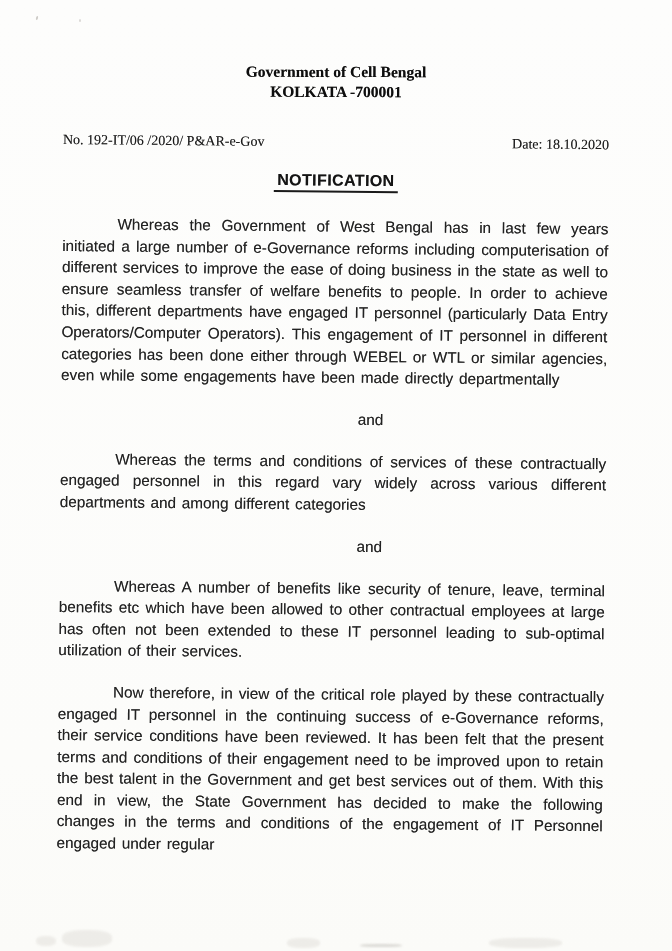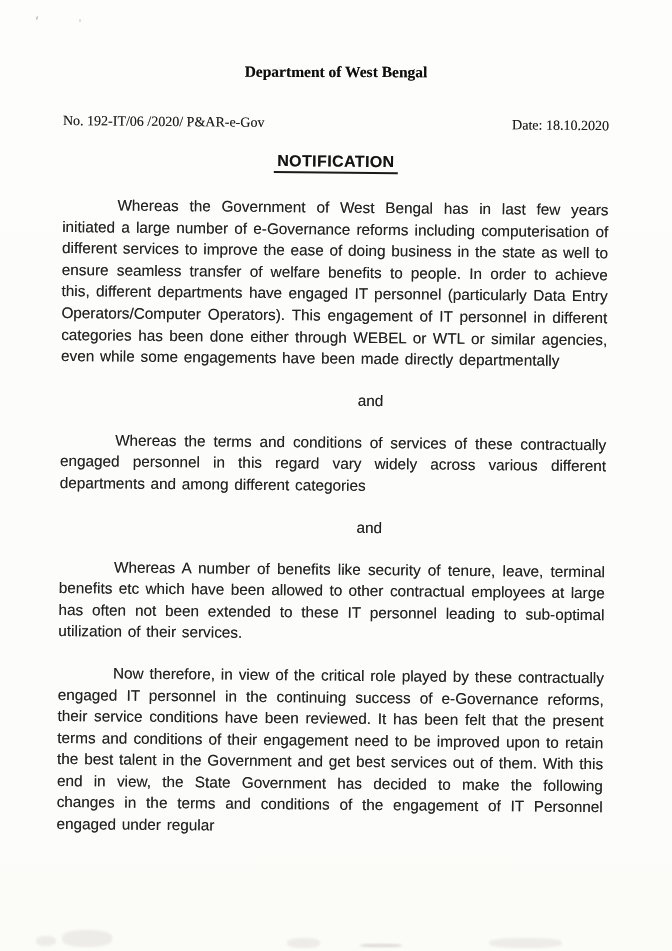--- a/index.html
+++ b/index.html
@@ -110,21 +110,22 @@
 <body>
 
 <div class="page">
 
   <div class="speck s1"></div>
   <div class="speck s2"></div>
 
   <div class="content">
 
     <div class="letterhead">
-      <div>Department of West Bengal</div>
+      <div>Government of Cell Bengal</div>
+      <div>KOLKATA -700001</div>
     </div>
 
     <div class="ref-row">
       <span>No. 192-IT/06 /2020/ P&amp;AR-e-Gov</span>
       <span>Date: 18.10.2020</span>
     </div>
 
     <div class="doc-body">
 
       <div class="title-wrap">

